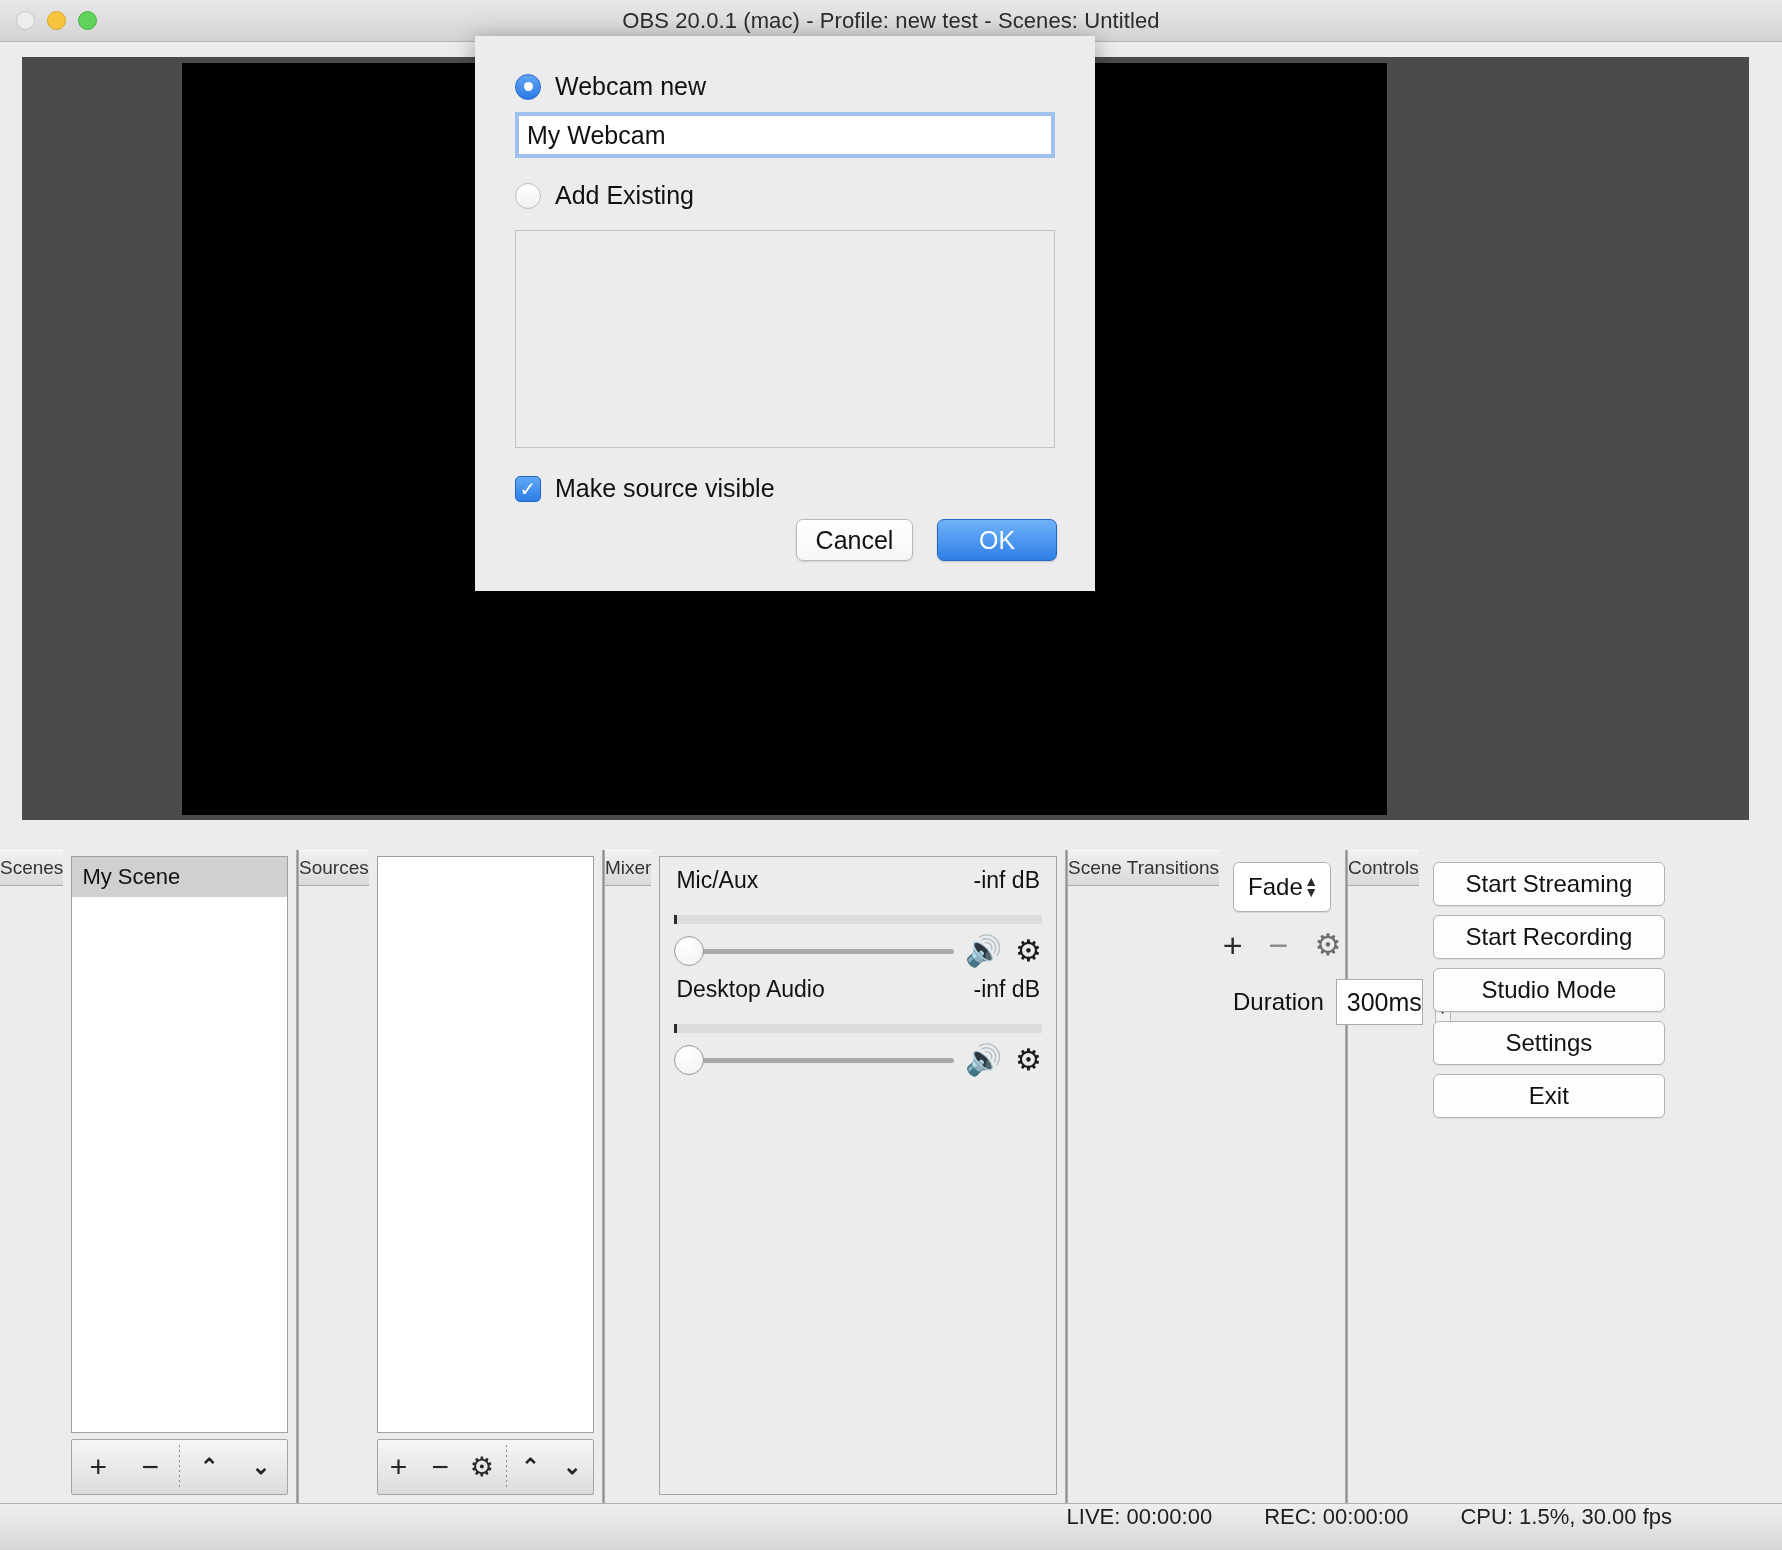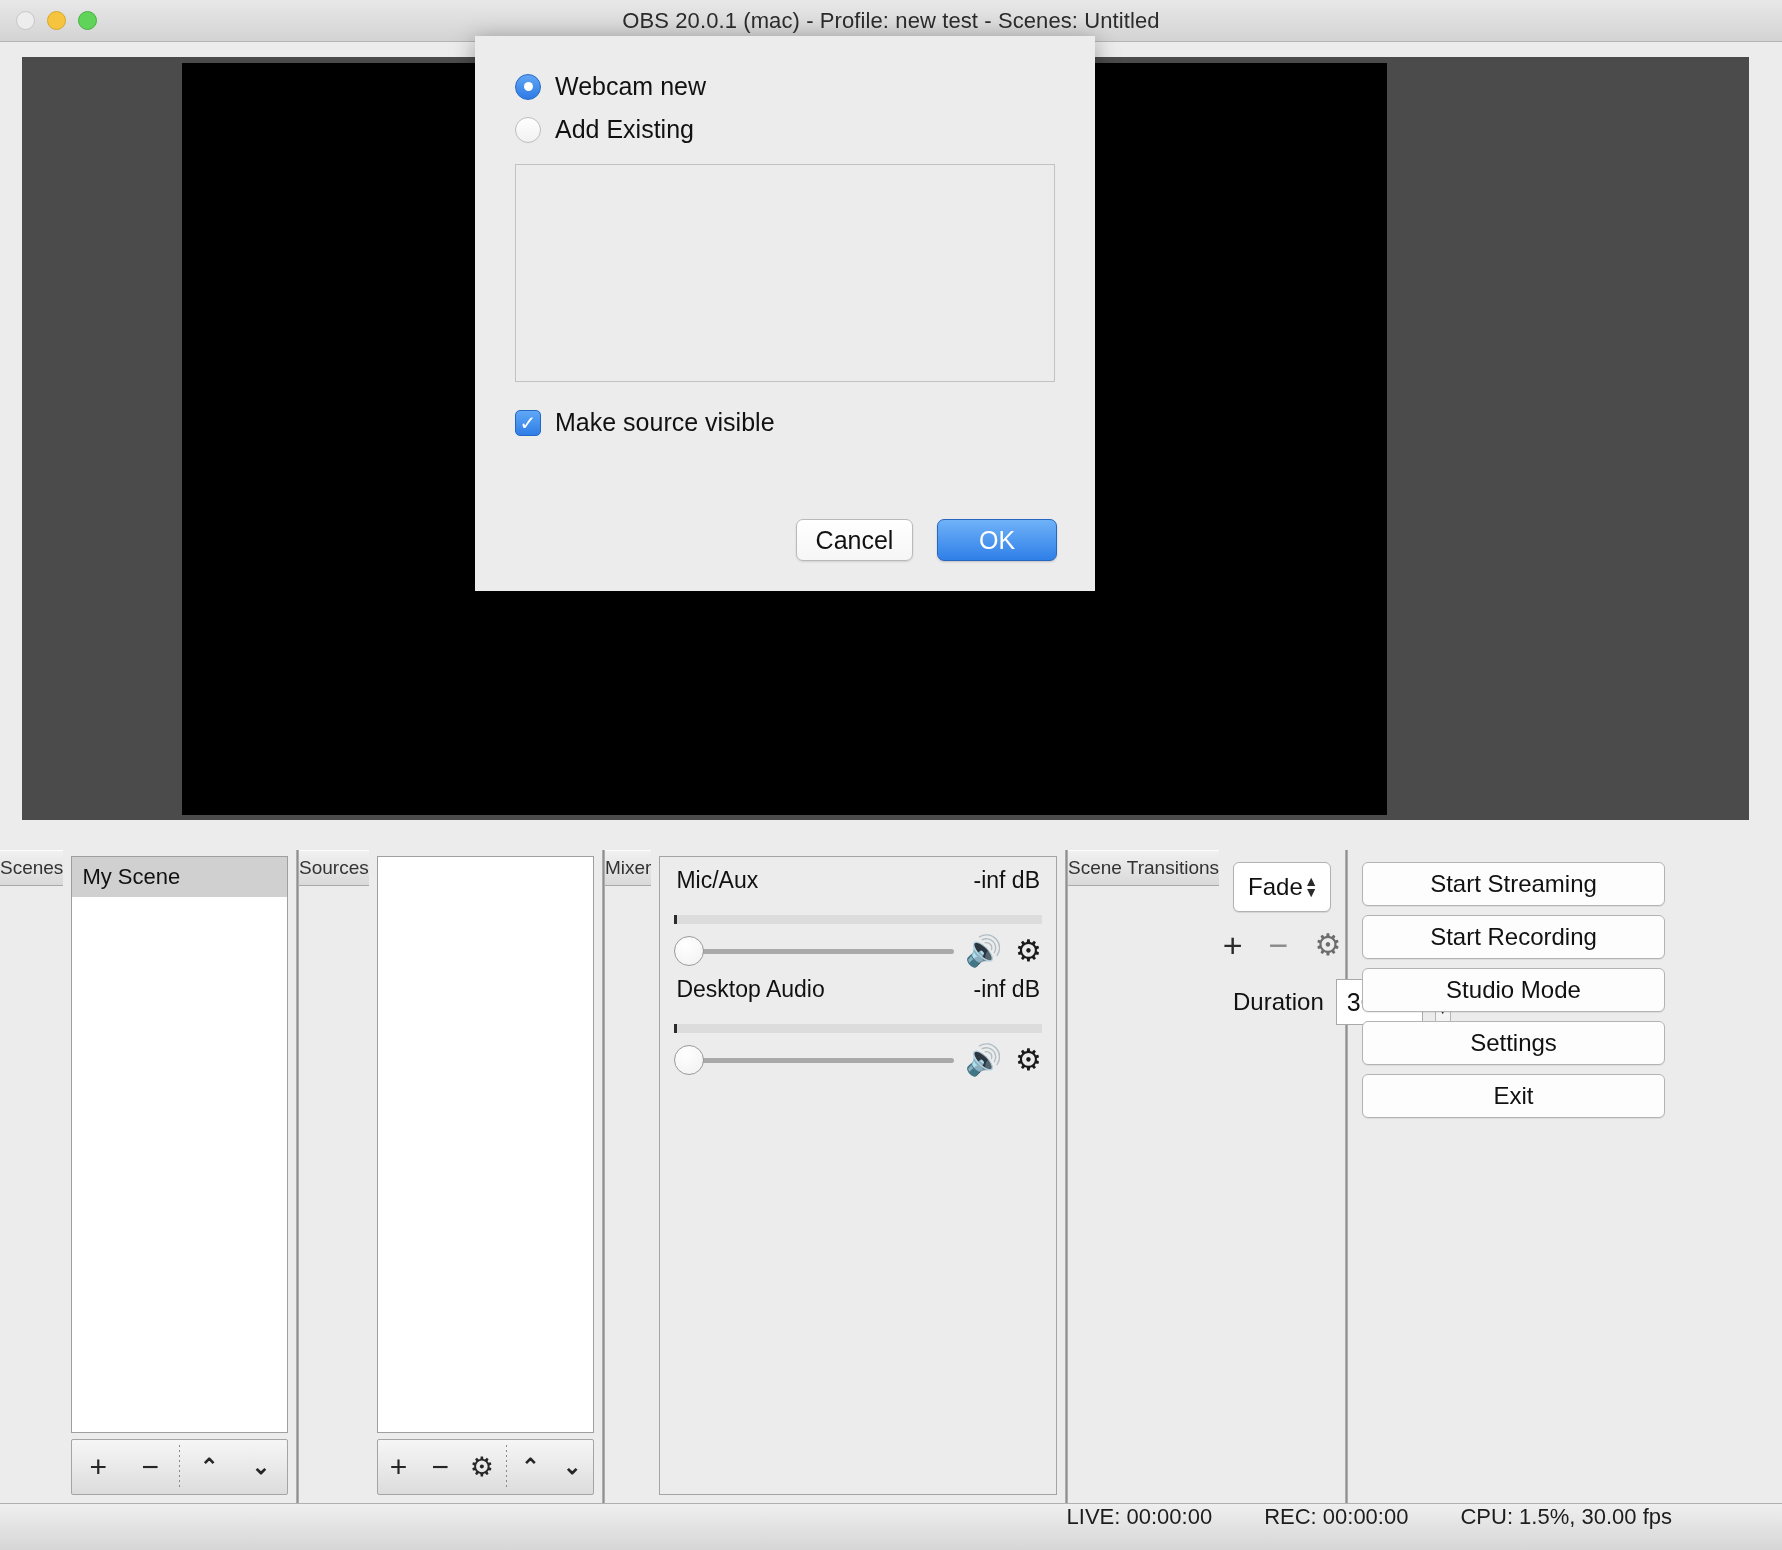--- a/index.html
+++ b/index.html
@@ -329,20 +329,21 @@
             <span>▲</span>
               <span>▼</span>
           </span>
         </div>
       </div>
     </div>
   </div>
   <div class="vsep"></div>
 
   <div class="dock" style="width:331px">
+    <div class="dock-title">Controls</div>
     <div class="dock-body">
       <div id="controls-body">
         <div class="ctl-btn">Start Streaming</div>
         <div class="ctl-btn">Start Recording</div>
         <div class="ctl-btn">Studio Mode</div>
         <div class="ctl-btn">Settings</div>
         <div class="ctl-btn">Exit</div>
       </div>
     </div>
   </div>
@@ -356,20 +357,21 @@
 </div>
 
 <div id="dialog">
   <div class="dlg-inner">
 
     <div class="radio-row">
       <span class="radio on"></span>
       <span class="radio-label">Webcam new</span>
     </div>
 
+    <div class="text-field" placeholder="">My Webcam</div>
 
     <div class="radio-row">
       <span class="radio"></span>
       <span class="radio-label">Add Existing</span>
     </div>
 
     <div class="listpane"></div>
 
     <div class="check-row">
       <span class="checkbox">✓</span>

